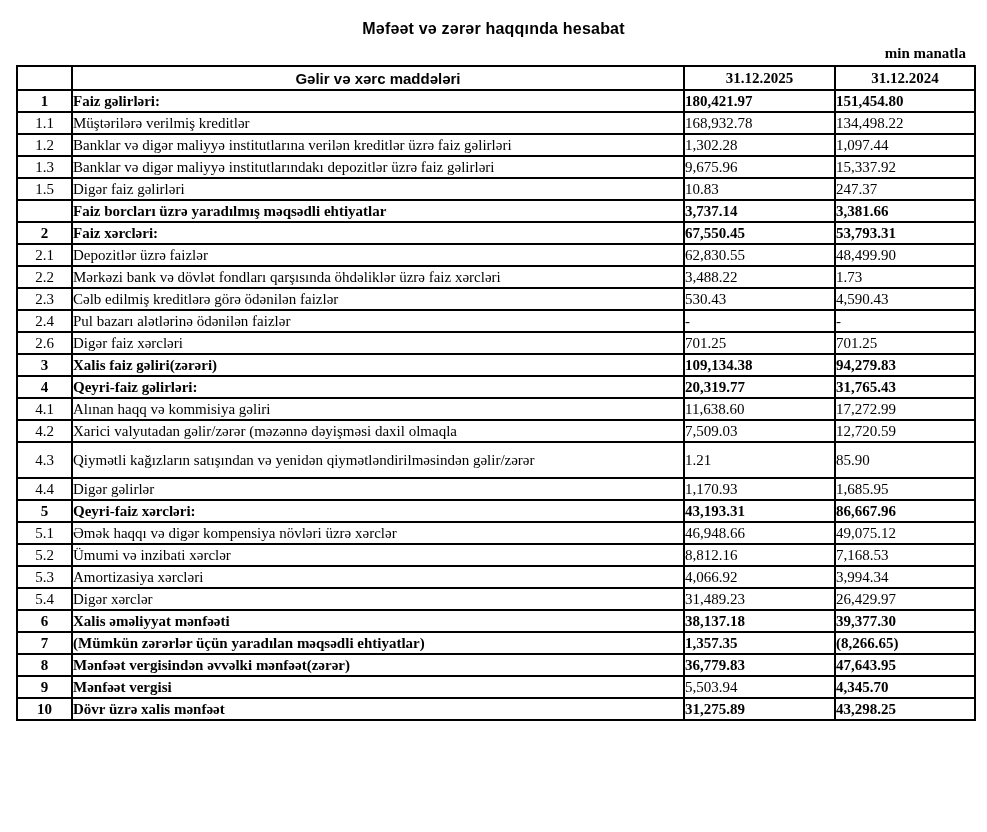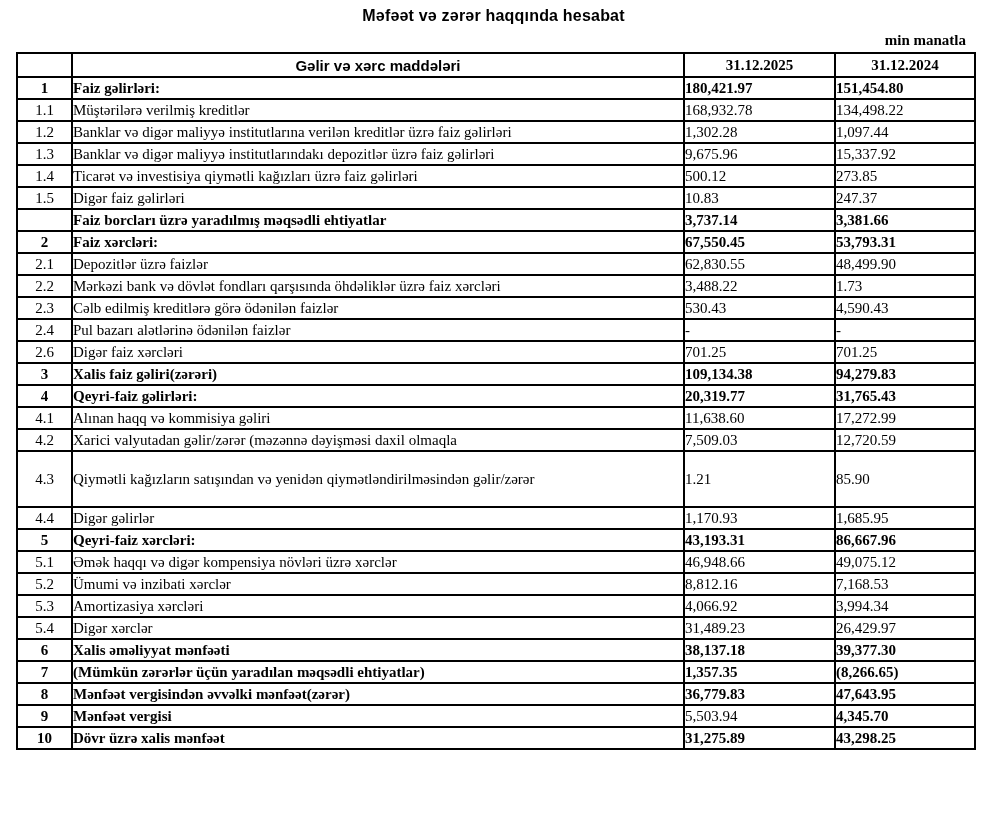--- a/index.html
+++ b/index.html
@@ -10,21 +10,21 @@
     font-family: "Liberation Serif", serif;
   }
   .page {
     position: relative;
     width: 987px;
     height: 832px;
     background: #ffffff;
     overflow: hidden;
   }
   .report-title {
-    padding-top: 7px;
+    padding-top: 20px;
     text-align: center;
     font-family: "Liberation Sans", sans-serif;
     font-weight: bold;
     font-size: 16px;
     letter-spacing: 0.2px;
   }
   .unit-note {
     width: 958px;
     margin: 7px 0 3px 8px;
     text-align: right;
@@ -41,21 +41,21 @@
   table.report td {
     border: 2px solid #000000;
     font-size: 15px;
     vertical-align: middle;
     overflow: hidden;
     white-space: nowrap;
     padding: 0;
   }
   table.report tr { height: 22px; }
   table.report thead tr { height: 24px; }
-  table.report tr.tall { height: 56px; }
+  table.report tr.tall { height: 36px; }
 
   th.h-num  { }
   th.h-item {
     font-family: "Liberation Sans", sans-serif;
     font-weight: bold;
     font-size: 15px;
     text-align: center;
   }
   th.h-year {
     font-weight: bold;
@@ -110,26 +110,20 @@
           <td class="val">1,302.28</td>
           <td class="val">1,097.44</td>
         </tr>
         <tr>
           <td class="num">1.3</td>
           <td class="item">Banklar və digər maliyyə institutlarındakı depozitlər üzrə faiz gəlirləri</td>
           <td class="val">9,675.96</td>
           <td class="val">15,337.92</td>
         </tr>
         <tr>
-          <td class="num">1.4</td>
-          <td class="item">Ticarət və investisiya qiymətli kağızları üzrə faiz gəlirləri</td>
-          <td class="val">500.12</td>
-          <td class="val">273.85</td>
-        </tr>
-        <tr>
           <td class="num">1.5</td>
           <td class="item">Digər faiz gəlirləri</td>
           <td class="val">10.83</td>
           <td class="val">247.37</td>
         </tr>
         <tr>
           <td class="num b"></td>
           <td class="item b">Faiz borcları üzrə yaradılmış məqsədli ehtiyatlar</td>
           <td class="val b">3,737.14</td>
           <td class="val b">3,381.66</td>

